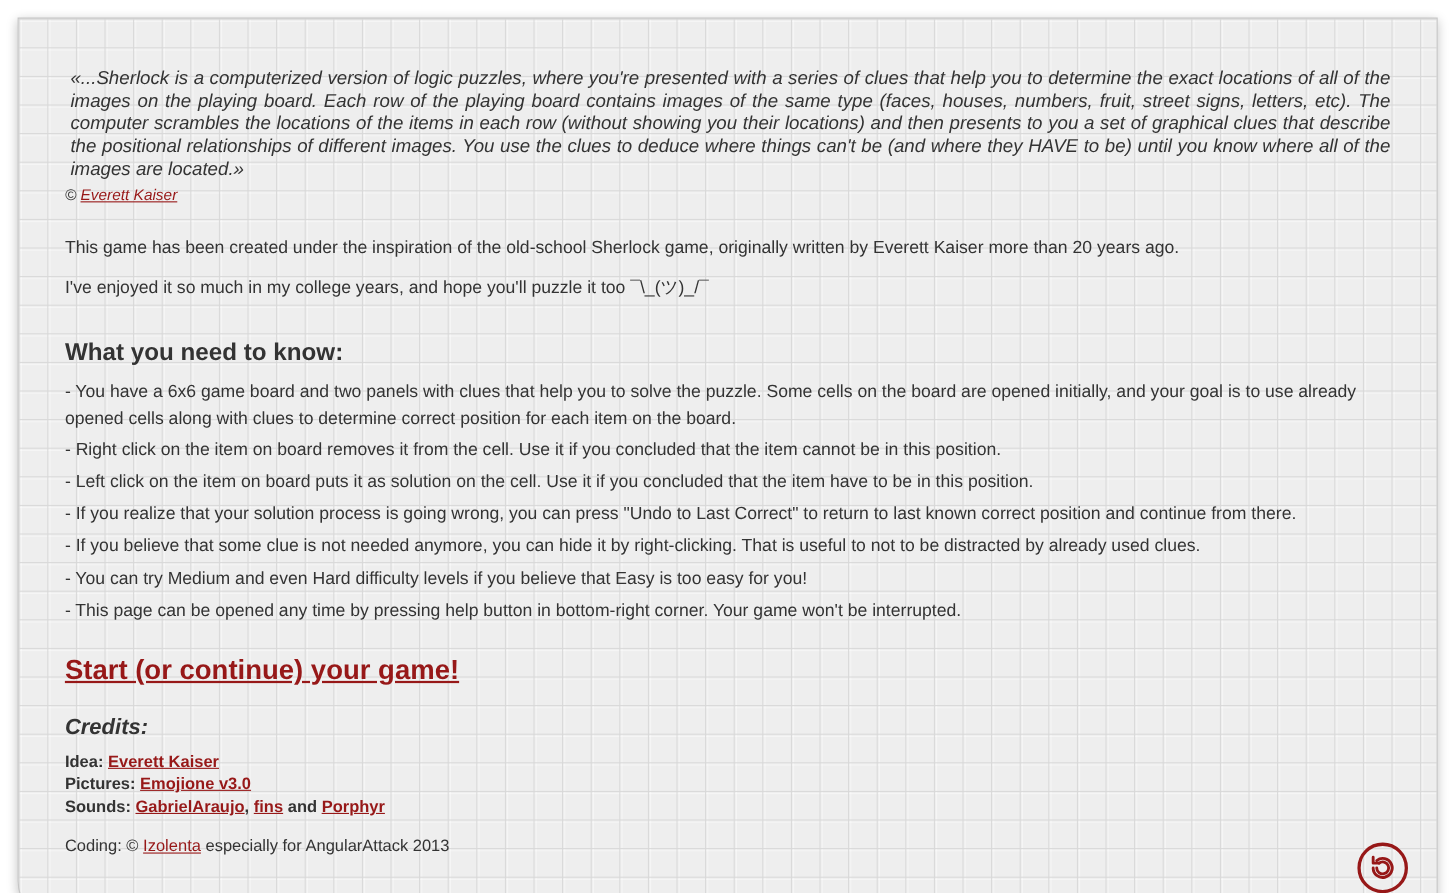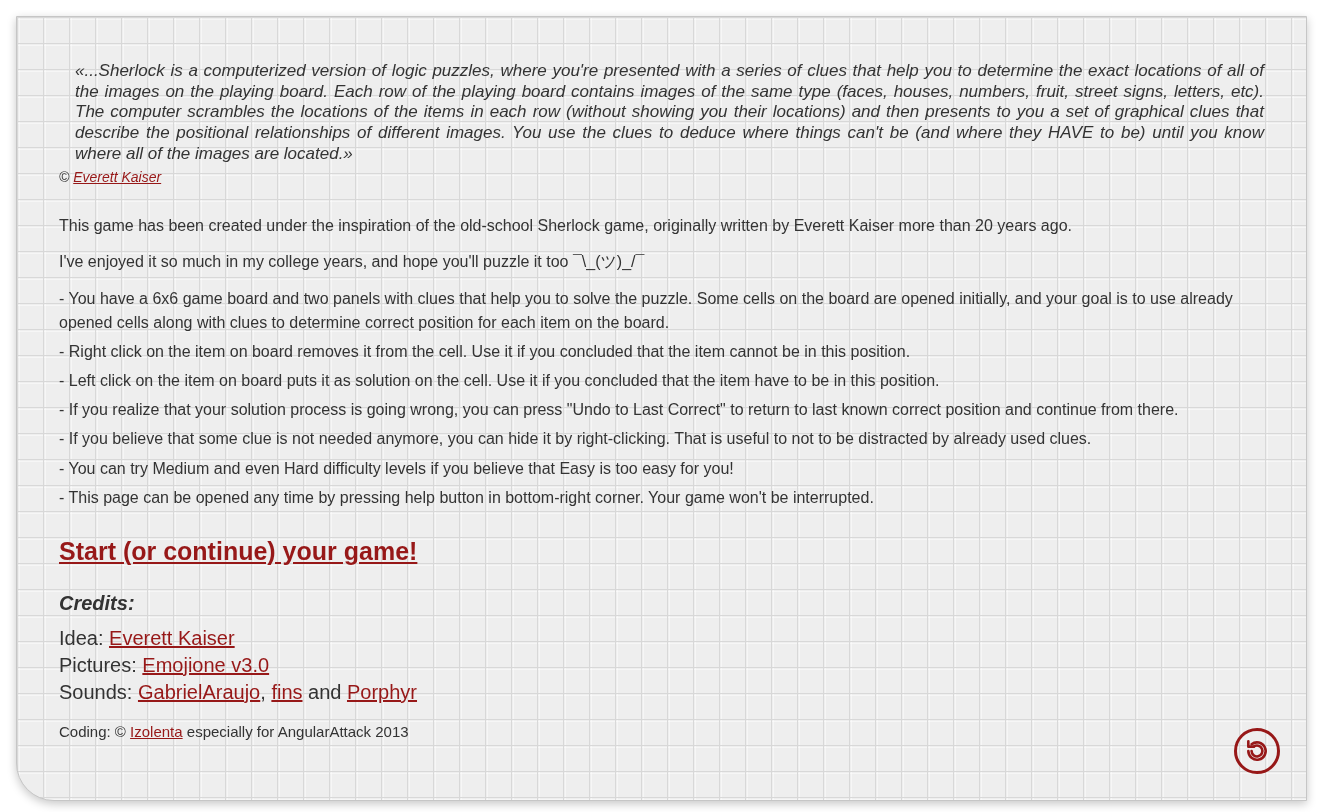--- a/index.html
+++ b/index.html
@@ -39,21 +39,21 @@
   }
 
   a { color: var(--link); text-decoration: underline; }
 
   
   .quote {
     font-style: italic;
     font-size: 17px;
     line-height: 1.22;
     text-align: justify;
-    margin: 0 0 6px 16px;
+    margin: 0 0 6px 5px;
   }
   .quote-cite {
     font-style: italic;
     font-size: 14px;
     margin: -2px 0 30px 0;
   }
 
   .para {
     font-size: 16px;
     line-height: 1.4;
@@ -82,23 +82,24 @@
   }
 
   .credits { margin-top: 26px; }
   .credits h3 {
     font-size: 20px;
     font-weight: 700;
     margin: 0 0 10px 0;
     font-style: italic;
   }
   .credit-line {
-    font-size: 20px;
+    font-size: 15px;
     line-height: 1.3;
     margin: 1px 0;
+    font-weight: bold;
   }
   .coding-line {
     font-size: 15px;
     margin-top: 18px;
   }
 
   
   .back-btn {
     position: absolute;
     right: 26px;
@@ -122,20 +123,21 @@
 <div class="card">
 
   <p class="quote">«...Sherlock is a computerized version of logic puzzles, where you're presented with a series of clues that help you to determine the exact locations of all of the images on the playing board. Each row of the playing board contains images of the same type (faces, houses, numbers, fruit, street signs, letters, etc). The computer scrambles the locations of the items in each row (without showing you their locations) and then presents to you a set of graphical clues that describe the positional relationships of different images. You use the clues to deduce where things can't be (and where they HAVE to be) until you know where all of the images are located.»</p>
   <p class="quote-cite">
     <span>© </span><a href="#">Everett Kaiser</a>
   </p>
 
   <p class="para">This game has been created under the inspiration of the old-school Sherlock game, originally written by Everett Kaiser more than 20 years ago.</p>
   <p class="para">I've enjoyed it so much in my college years, and hope you'll puzzle it too ¯\_(ツ)_/¯</p>
 
+  <h2 class="section">What you need to know:</h2>
   <p class="rule">- You have a 6x6 game board and two panels with clues that help you to solve the puzzle. Some cells on the board are opened initially, and your goal is to use already opened cells along with clues to determine correct position for each item on the board.</p>
   <p class="rule">- Right click on the item on board removes it from the cell. Use it if you concluded that the item cannot be in this position.</p>
   <p class="rule">- Left click on the item on board puts it as solution on the cell. Use it if you concluded that the item have to be in this position.</p>
   <p class="rule">- If you realize that your solution process is going wrong, you can press "Undo to Last Correct" to return to last known correct position and continue from there.</p>
   <p class="rule">- If you believe that some clue is not needed anymore, you can hide it by right-clicking. That is useful to not to be distracted by already used clues.</p>
   <p class="rule">- You can try Medium and even Hard difficulty levels if you believe that Easy is too easy for you!</p>
   <p class="rule">- This page can be opened any time by pressing help button in bottom-right corner. Your game won't be interrupted.</p>
 
   <h2 class="start">
     <a href="#">Start (or continue) your game!</a>

